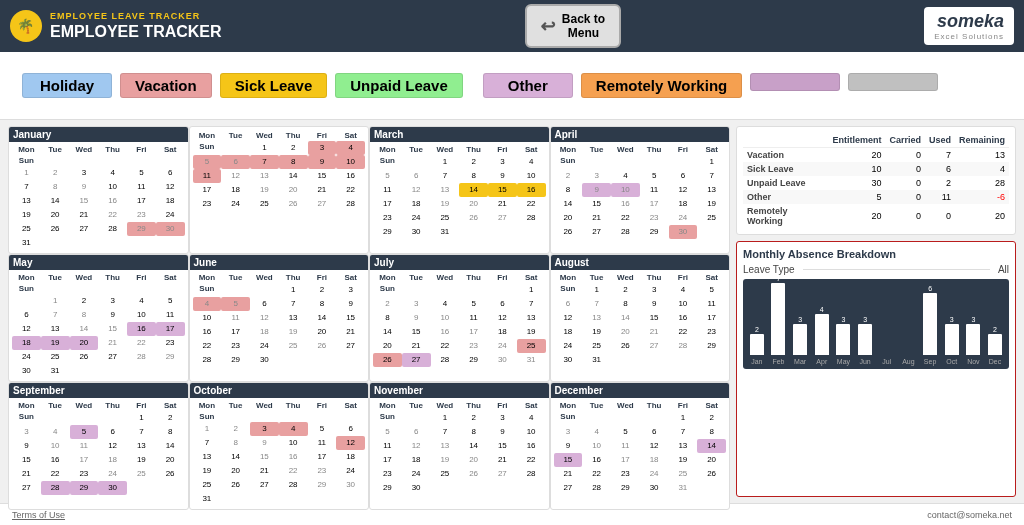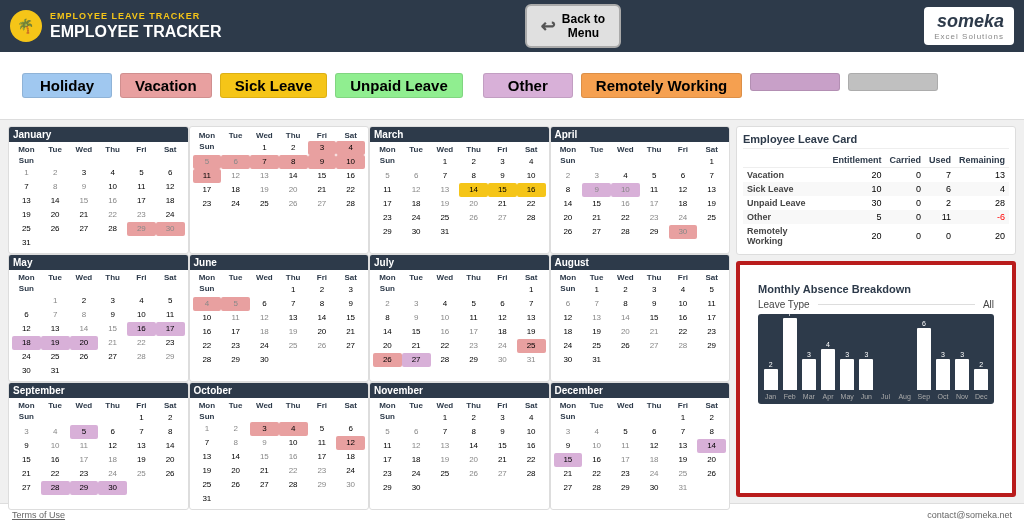--- a/index.html
+++ b/index.html
@@ -50,21 +50,21 @@
     .leave-card { background: white; border: 1px solid #ddd; border-radius: 3px; padding: 6px; }
     .leave-card-title { color: #2d3a4a; font-weight: bold; font-size: 11px; margin-bottom: 4px; border-bottom: 1px solid #eee; padding-bottom: 3px; }
     .leave-table { width: 100%; border-collapse: collapse; font-size: 9px; }
     .leave-table th { color: #2d3a4a; font-weight: bold; text-align: center; padding: 2px 4px; border-bottom: 1px solid #eee; }
     .leave-table th:first-child { text-align: left; }
     .leave-table td { text-align: right; padding: 2px 4px; }
     .leave-table td:first-child { text-align: left; font-weight: bold; color: #444; }
     .leave-table tr:nth-child(even) { background: #f8f8f8; }
 
     
-    .absence-card { background: white; border: 4px solid #b91c1c; border-radius: 3px; padding: 18px; flex: 1; }
+    .absence-card { background: white; border: 1px solid #b91c1c; border-radius: 3px; padding: 6px; flex: 1; }
     .absence-title { color: #2d3a4a; font-weight: bold; font-size: 11px; margin-bottom: 4px; }
     .filter-row { display: flex; align-items: center; gap: 2px; margin-bottom: 4px; font-size: 10px; }
     .filter-label { color: #444; }
     .filter-value { color: #444; font-weight: normal; }
     .chart-area { background: #2d3a4a; border-radius: 3px; padding: 6px 4px 4px 4px; flex: 1; }
     .chart-bars { display: flex; align-items: flex-end; gap: 2px; height: 80px; justify-content: space-around; }
     .bar-col { display: flex; flex-direction: column; align-items: center; gap: 1px; }
     .bar { background: white; border-radius: 1px 1px 0 0; width: 14px; }
     .bar-value { color: white; font-size: 7px; }
     .bar-month { color: #aaa; font-size: 7px; margin-top: 2px; }
@@ -680,21 +680,20 @@
           <div class="cal-day">30</div>
           <div class="cal-day weekend">31</div>
       </div>
     </div>
 
   </div>
 
   <div class="right-panel">
 
     <div class="leave-card">
-      <div class="leave-card-title">Employee Leave Card</div>
       <table class="leave-table">
         <thead>
           <tr>
             <th></th>
             <th>Entitlement</th>
             <th>Carried</th>
             <th>Used</th>
             <th>Remaining</th>
           </tr>
         </thead>

